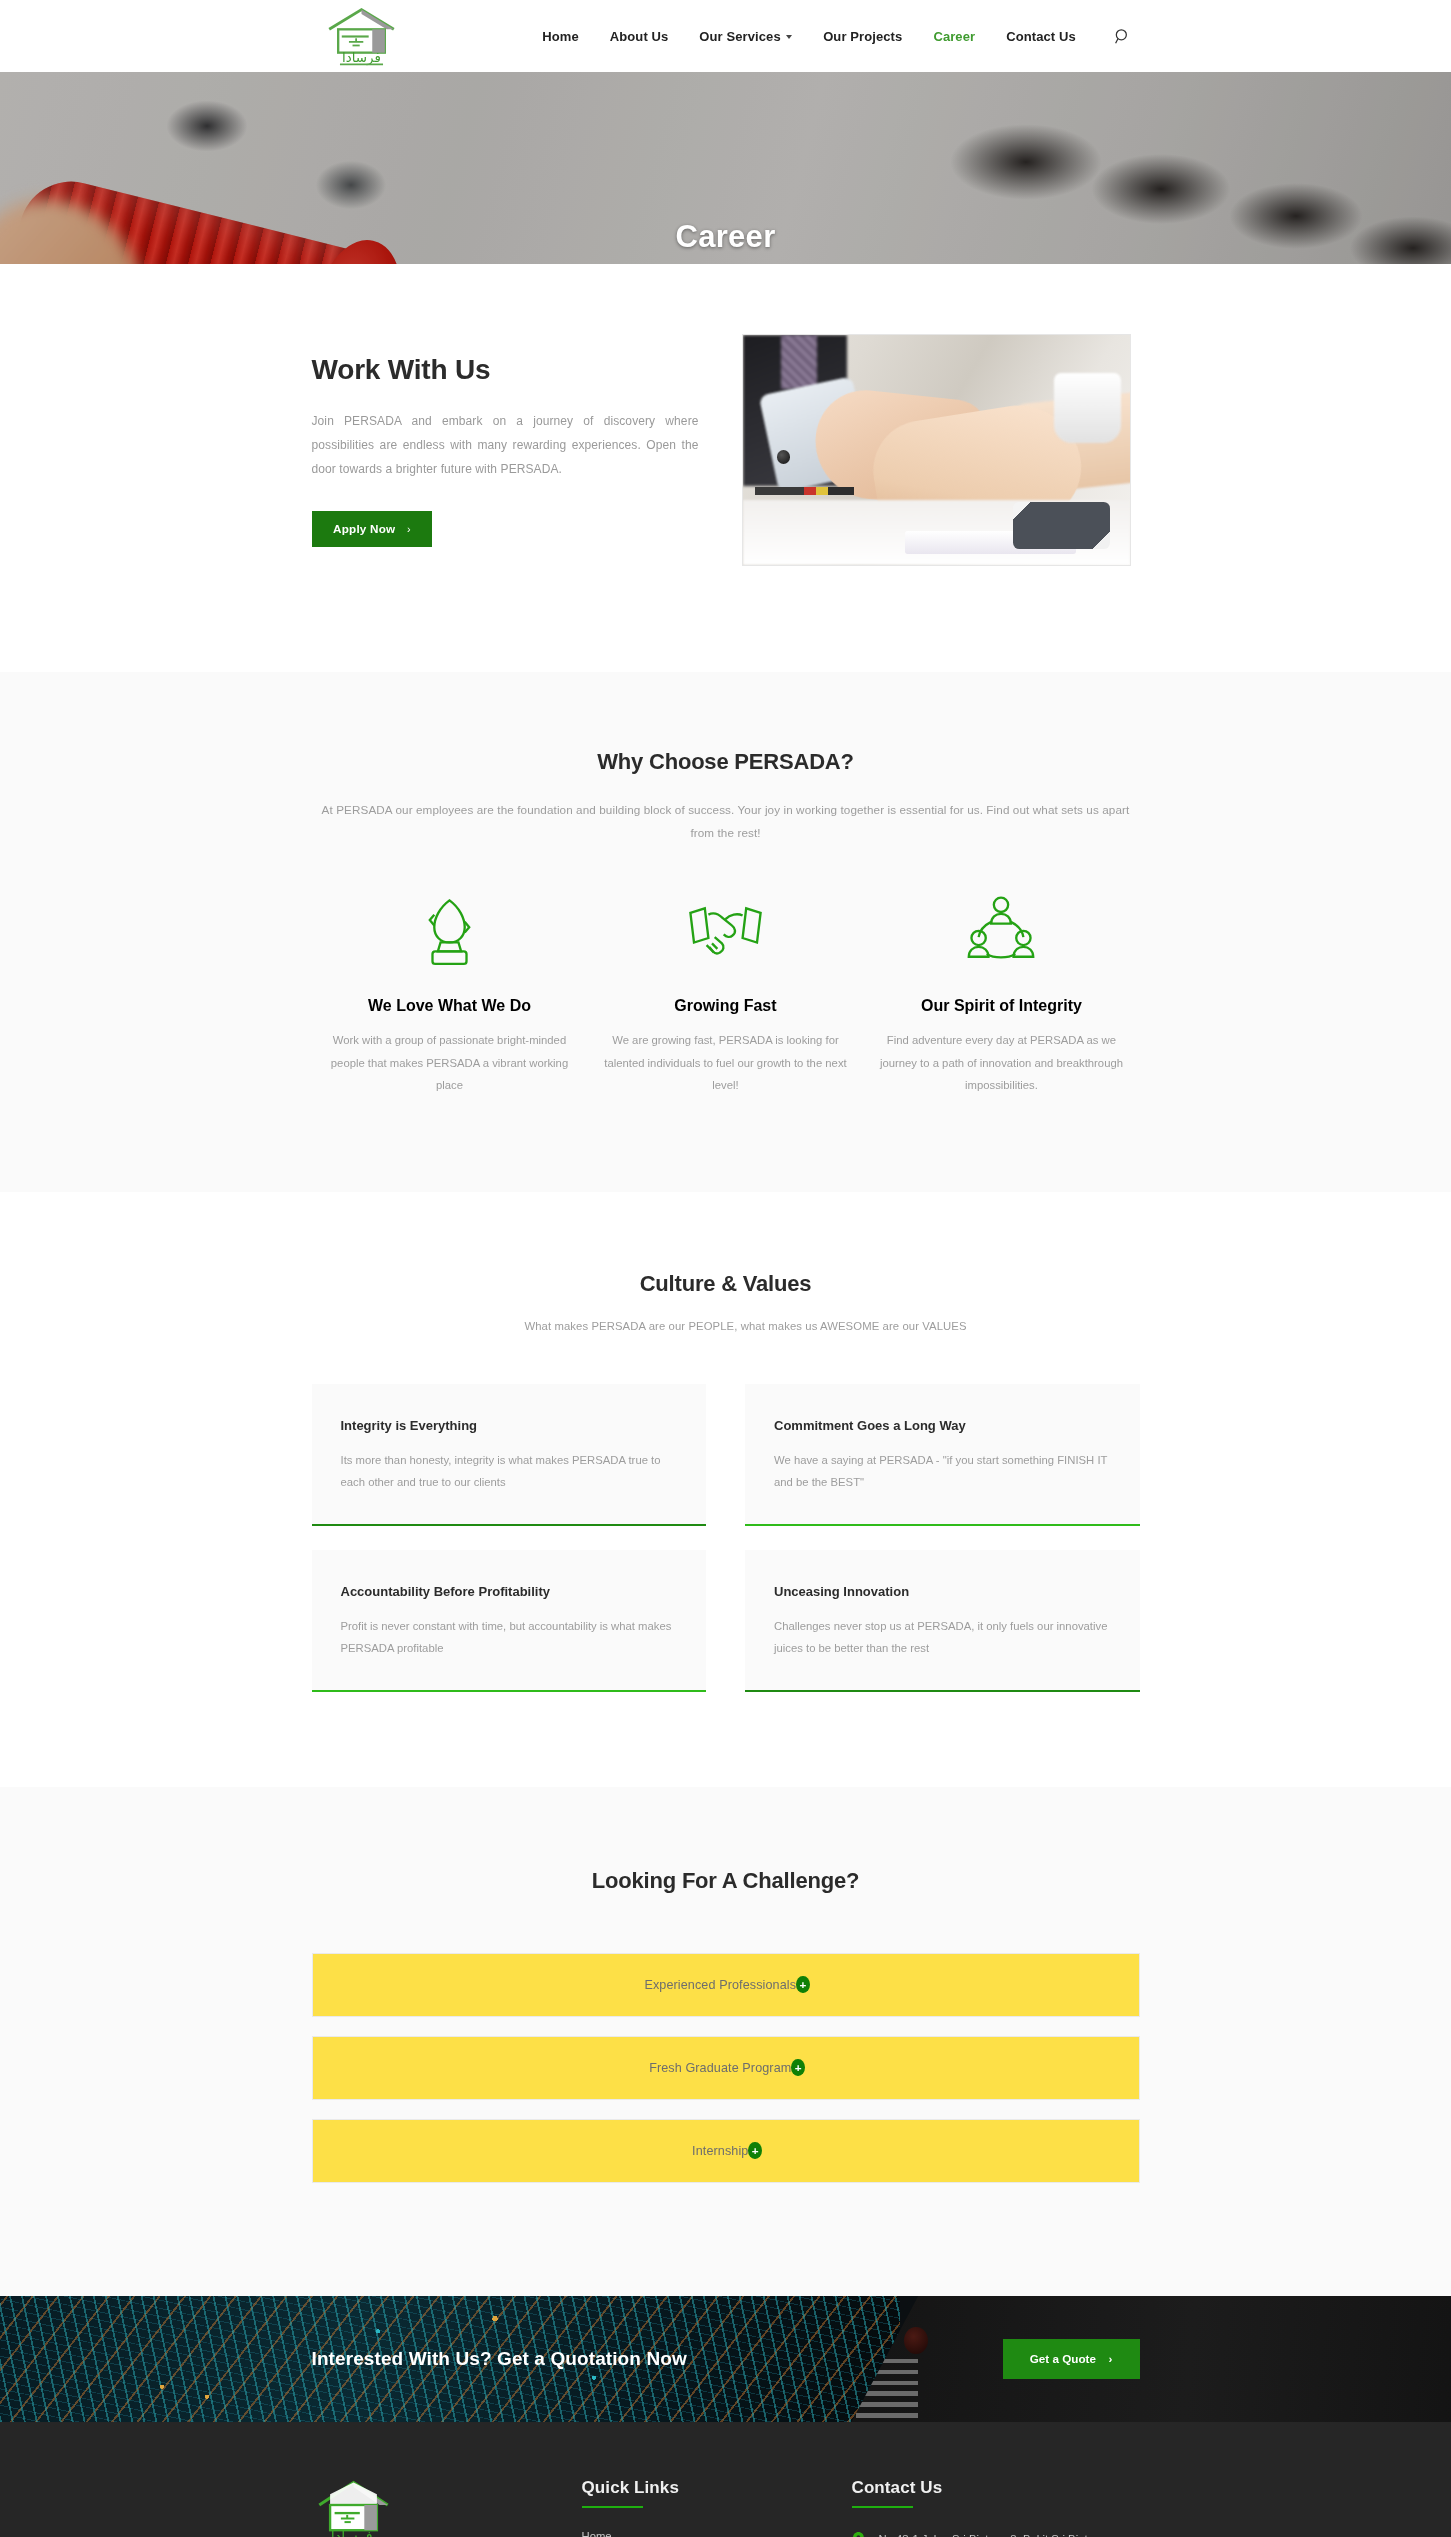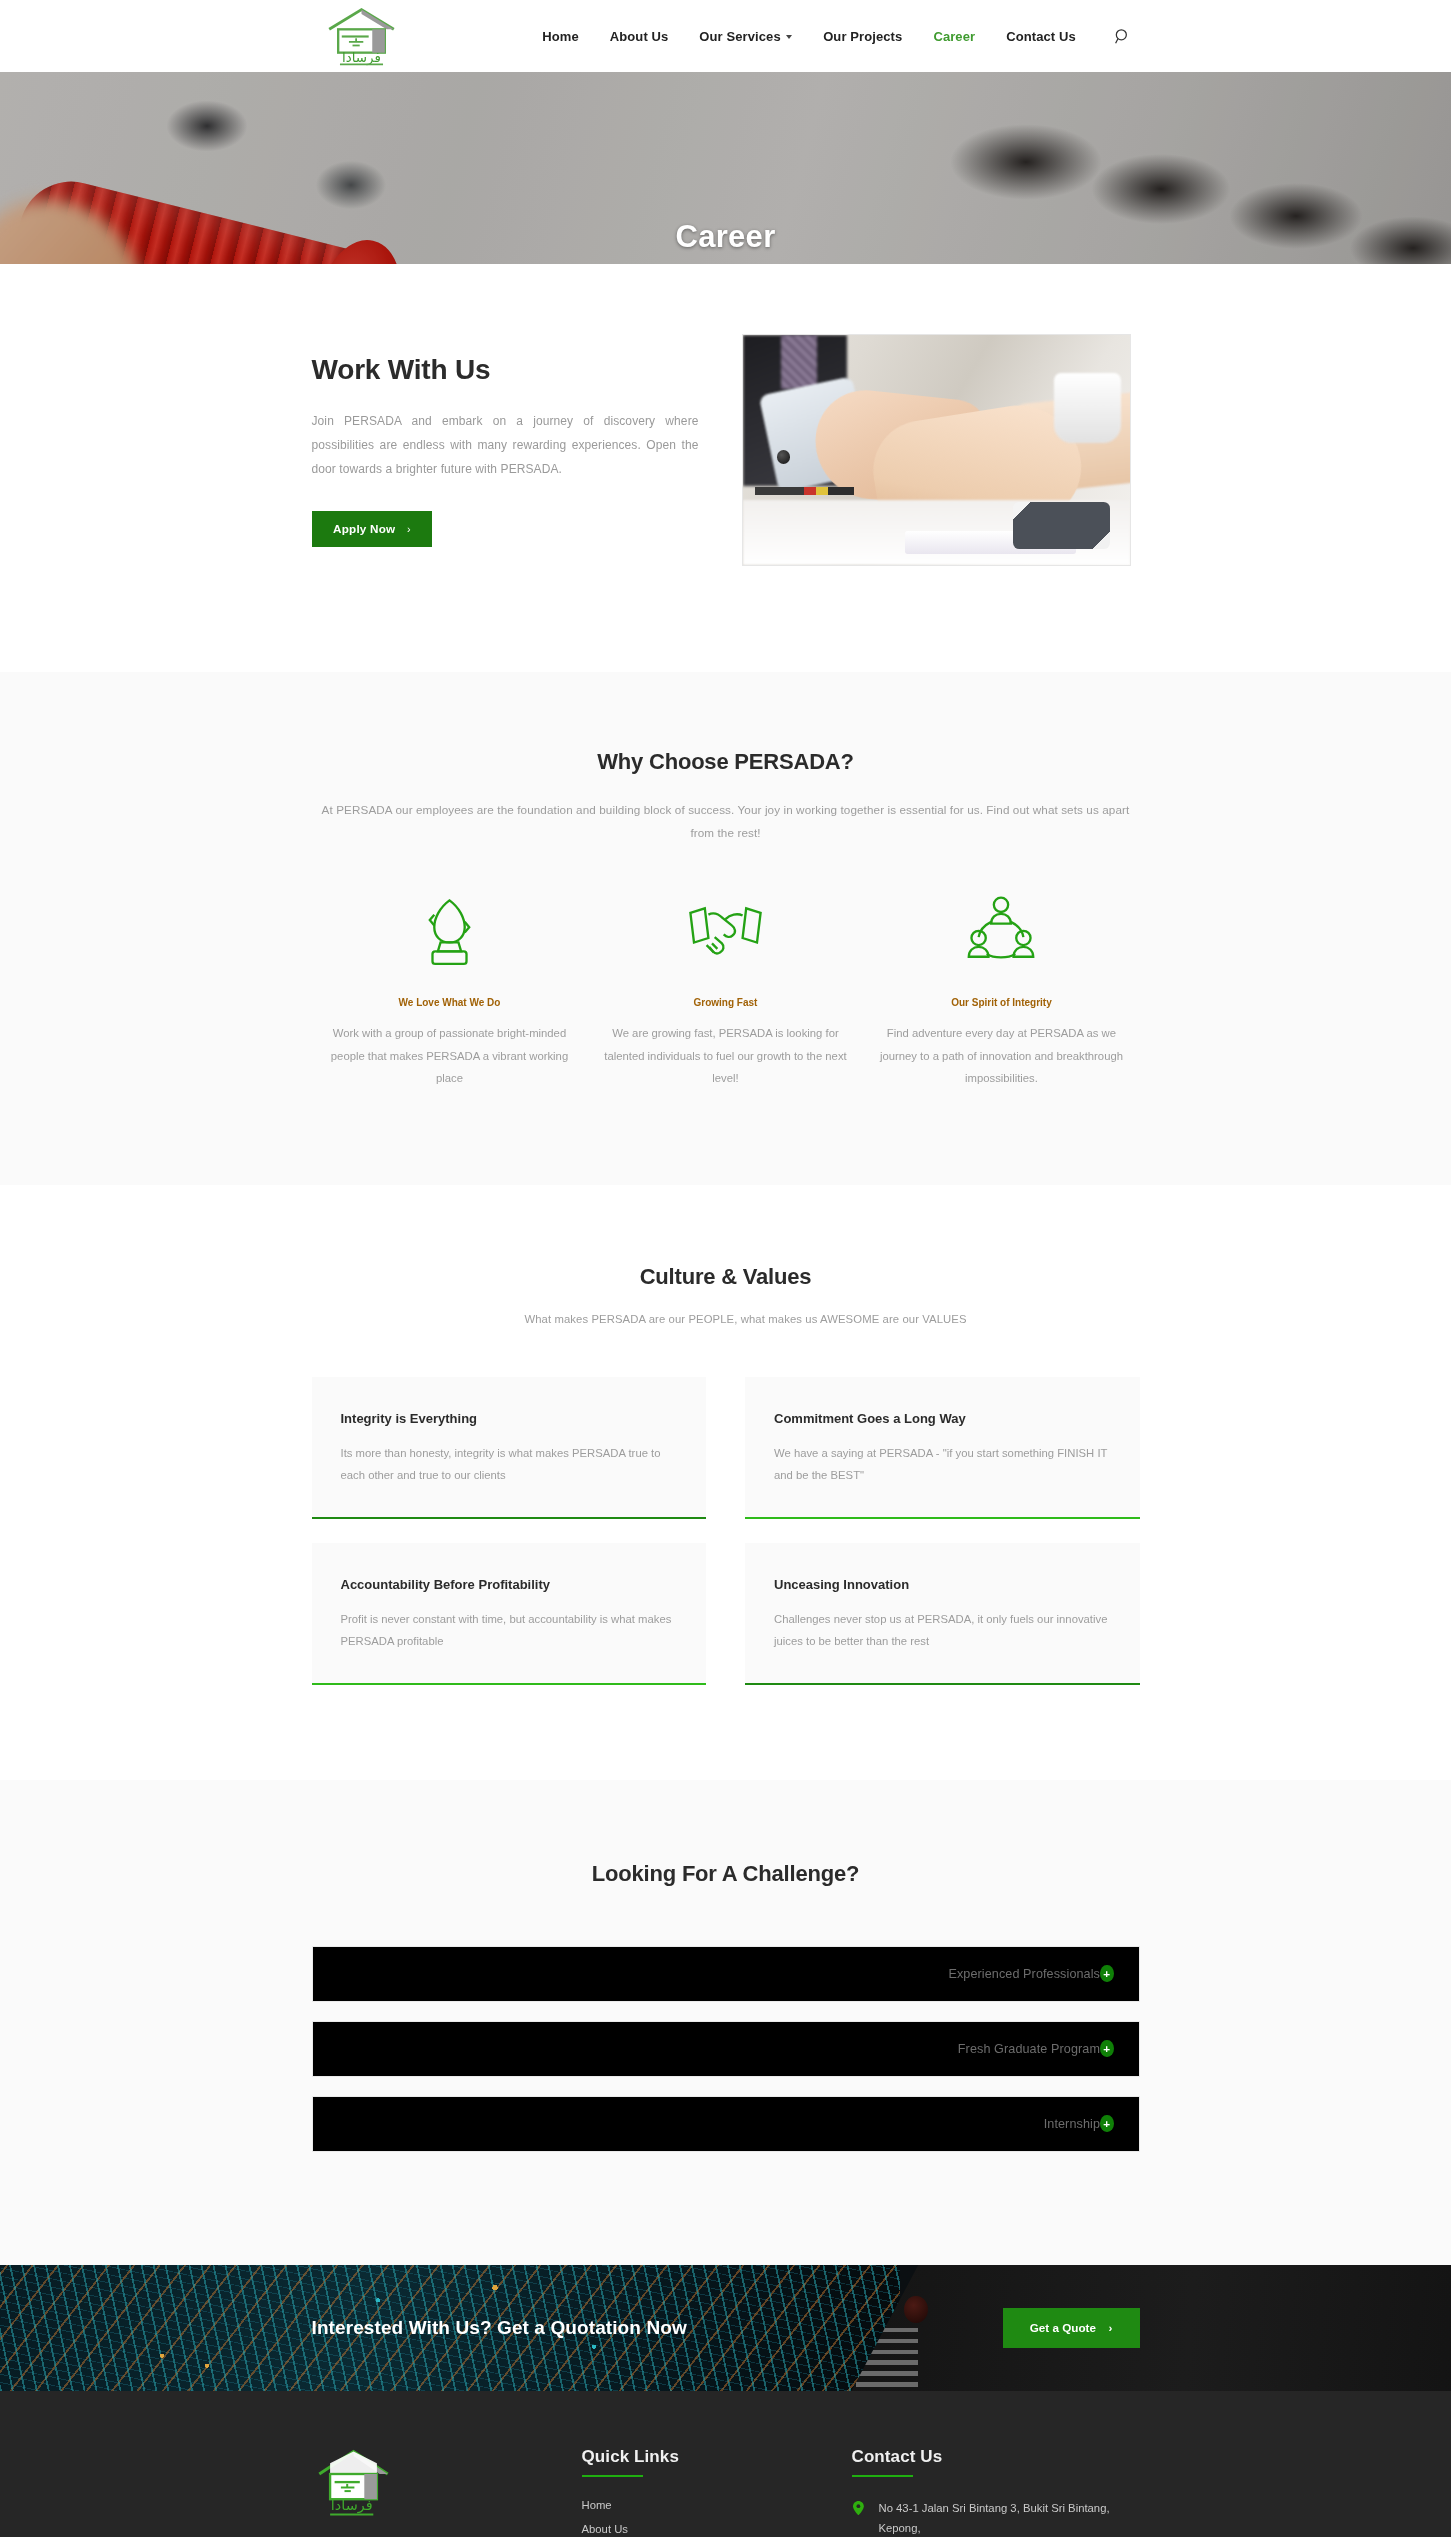--- a/index.html
+++ b/index.html
@@ -268,23 +268,23 @@
     margin: 24px auto 0;
     letter-spacing: 0.1px;
   }
   .feature-row {
     width: 828px; margin: 50px auto 0;
     display: flex;
   }
   .feature-col { width: 33.333%; text-align: center; padding: 0 12.6px; }
   .feature-icon { height: 77px; display: flex; align-items: center; justify-content: center; margin-bottom: 25px; }
   .feature-title {
-    font-size: 10px;
+    font-size: 16px;
     font-weight: 700;
-    color: #a16207;
+    color: #000000;
     margin-bottom: 14.4px;
   }
   .feature-desc {
     font-size: 11.3px;
     line-height: 2.0;
     color: #9d9d9d;
   }
 
   
   .culture-section { background: #fff; padding: 79px 16px 95px; }
@@ -318,26 +318,26 @@
   .vc-desc {
     font-size: 11.3px;
     line-height: 1.95;
     color: #9d9d9d;
   }
 
   
   .challenge-section { background: #fafafa; padding: 81px 0 94px; }
   .accordion { width: 828px; margin: 59px auto 0; }
   .acc-item {
-    background: #000000;
+    background: #fde047;
     border: 0.9px solid #eaeaea;
-    height: 56px;
+    height: 64px;
     display: flex;
     align-items: center;
-    justify-content: flex-end;
+    justify-content: center;
     padding: 0 25px 0 28px;
     margin-bottom: 19px;
     cursor: pointer;
   }
   .acc-label {
     font-size: 12.6px;
     color: #6d6d6d;
     letter-spacing: 0.1px;
   }
   .acc-plus {

